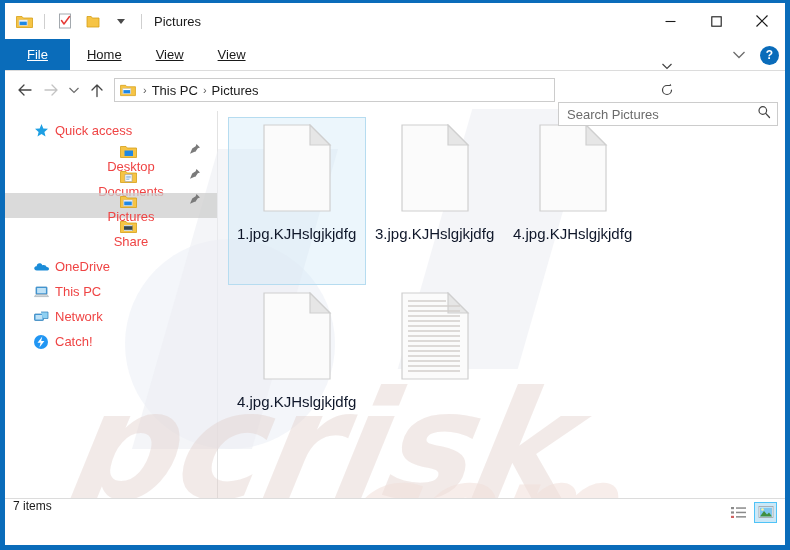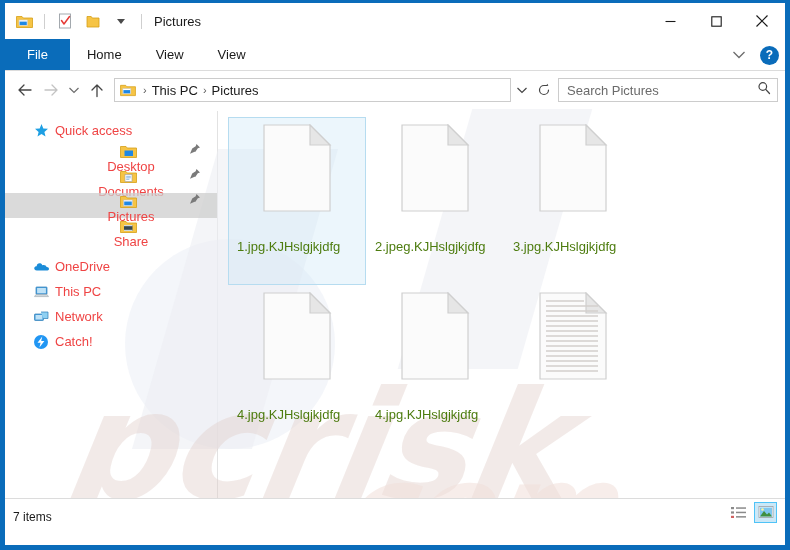--- a/index.html
+++ b/index.html
@@ -113,20 +113,21 @@
     align-items: stretch;
     border-bottom: 1px solid #dcdcdc;
     z-index: 3;
   }
   .tab {
     display: flex; align-items: center;
     padding: 0 17px;
     font-size: 13px;
     color: #1a1a1a;
     cursor: default;
+    text-decoration: underline;
   }
   .tab.file {
     background: #0a6cba;
     color: #ffffff;
     padding: 0 22px;
   }
   .ribbon-right {
     position: absolute;
     right: 6px; top: 0;
     height: 32px;
@@ -182,21 +183,21 @@
     color: #1a1a1a;
     padding: 0 4px;
     cursor: default;
   }
   .crumb-sep {
     font-size: 11px;
     color: #5a5a5a;
     padding: 0 1px;
   }
   .addr-right {
-    display: flex; align-items: center;
+    display: flex; align-items: center; flex-direction: column;
   }
   .addr-chev, .refresh-btn {
     width: 22px; height: 24px;
     display: flex; align-items: center; justify-content: center;
     cursor: default;
     color: #3b3b3b;
   }
   .search-box {
     width: 220px;
     height: 24px;
@@ -288,38 +289,37 @@
     align-items: center;
     cursor: default;
     border: 1px solid transparent;
   }
   .file-item.selected {
     background: rgba(205, 232, 247, 0.38);
     border: 1px solid #b6dcf0;
   }
   .file-icon { margin-bottom: 9px; }
   .file-label {
-    font-size: 13px;
+    font-size: 15px;
     line-height: 17px;
-    color: #4d7c0f;
+    color: #0f172a;
     width: 100%;
     word-break: break-all;
     text-align: left;
     padding-left: 4px;
-    margin-top: 13px;
   }
 
   
   .statusbar {
     position: relative;
     height: 26px;
     border-top: 1px solid #dcdcdc;
     background: #ffffff;
     display: flex;
-    align-items: flex-end;
+    align-items: flex-start;
     padding: 0 8px;
     z-index: 3;
   }
   .status-text {
     font-size: 12px;
     color: #1a1a1a;
   }
   .view-btns {
     position: absolute;
     right: 8px; top: 0;
@@ -609,29 +609,20 @@
         <div class="file-item selected">
           <span class="file-icon">
             <svg width="70" height="88" viewBox="0 0 70 88">
               <path d="M2 1 L48 1 L68 21 L68 87 L2 87 Z" fill="#fbfbfb" stroke="#cfcfcf" stroke-width="1.2"></path>
               <path d="M48 1 L68 21 L48 21 Z" fill="#e6e6e6" stroke="#cfcfcf" stroke-width="1.2"></path>
             </svg>
           </span>
           <span class="file-label">1.jpg.KJHslgjkjdfg</span>
         </div>
 
-        <div class="file-item">
-          <span class="file-icon">
-            <svg width="70" height="88" viewBox="0 0 70 88">
-              <path d="M2 1 L48 1 L68 21 L68 87 L2 87 Z" fill="#fbfbfb" stroke="#cfcfcf" stroke-width="1.2"></path>
-              <path d="M48 1 L68 21 L48 21 Z" fill="#e6e6e6" stroke="#cfcfcf" stroke-width="1.2"></path>
-            </svg>
-          </span>
-          <span class="file-label">2.jpeg.KJHslgjkjdfg</span>
-        </div>
 
         <div class="file-item">
           <span class="file-icon">
             <svg width="70" height="88" viewBox="0 0 70 88">
               <path d="M2 1 L48 1 L68 21 L68 87 L2 87 Z" fill="#fbfbfb" stroke="#cfcfcf" stroke-width="1.2"></path>
               <path d="M48 1 L68 21 L48 21 Z" fill="#e6e6e6" stroke="#cfcfcf" stroke-width="1.2"></path>
             </svg>
           </span>
           <span class="file-label">3.jpg.KJHslgjkjdfg</span>
         </div>

